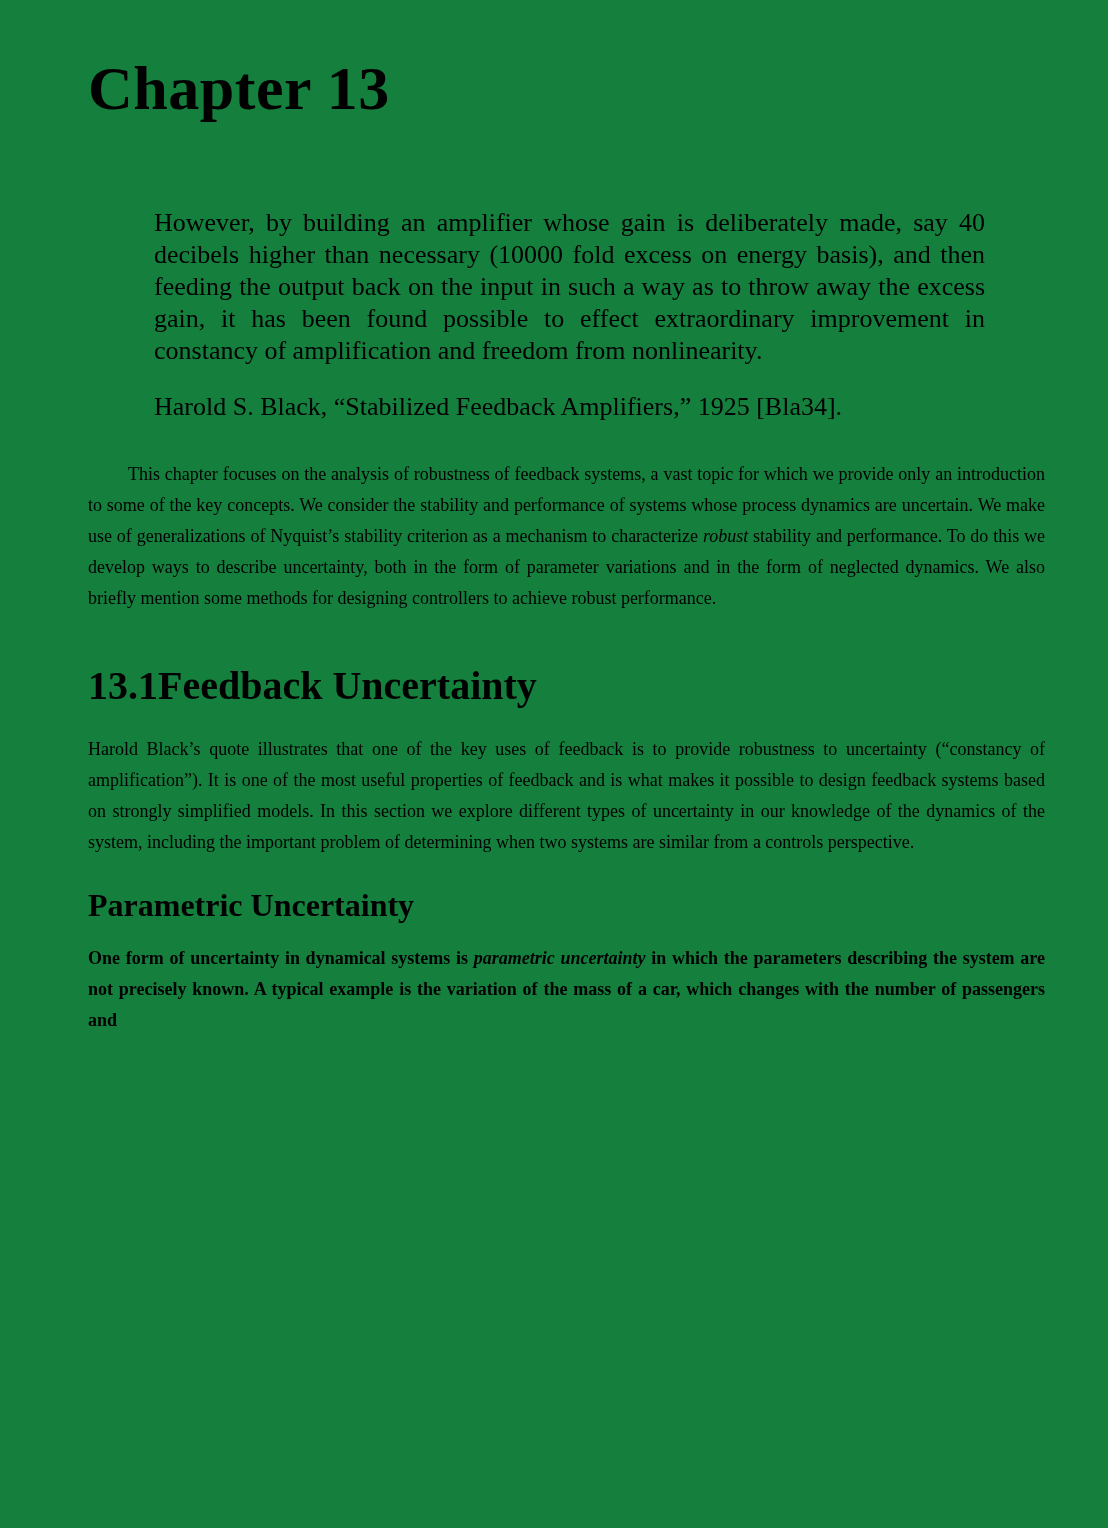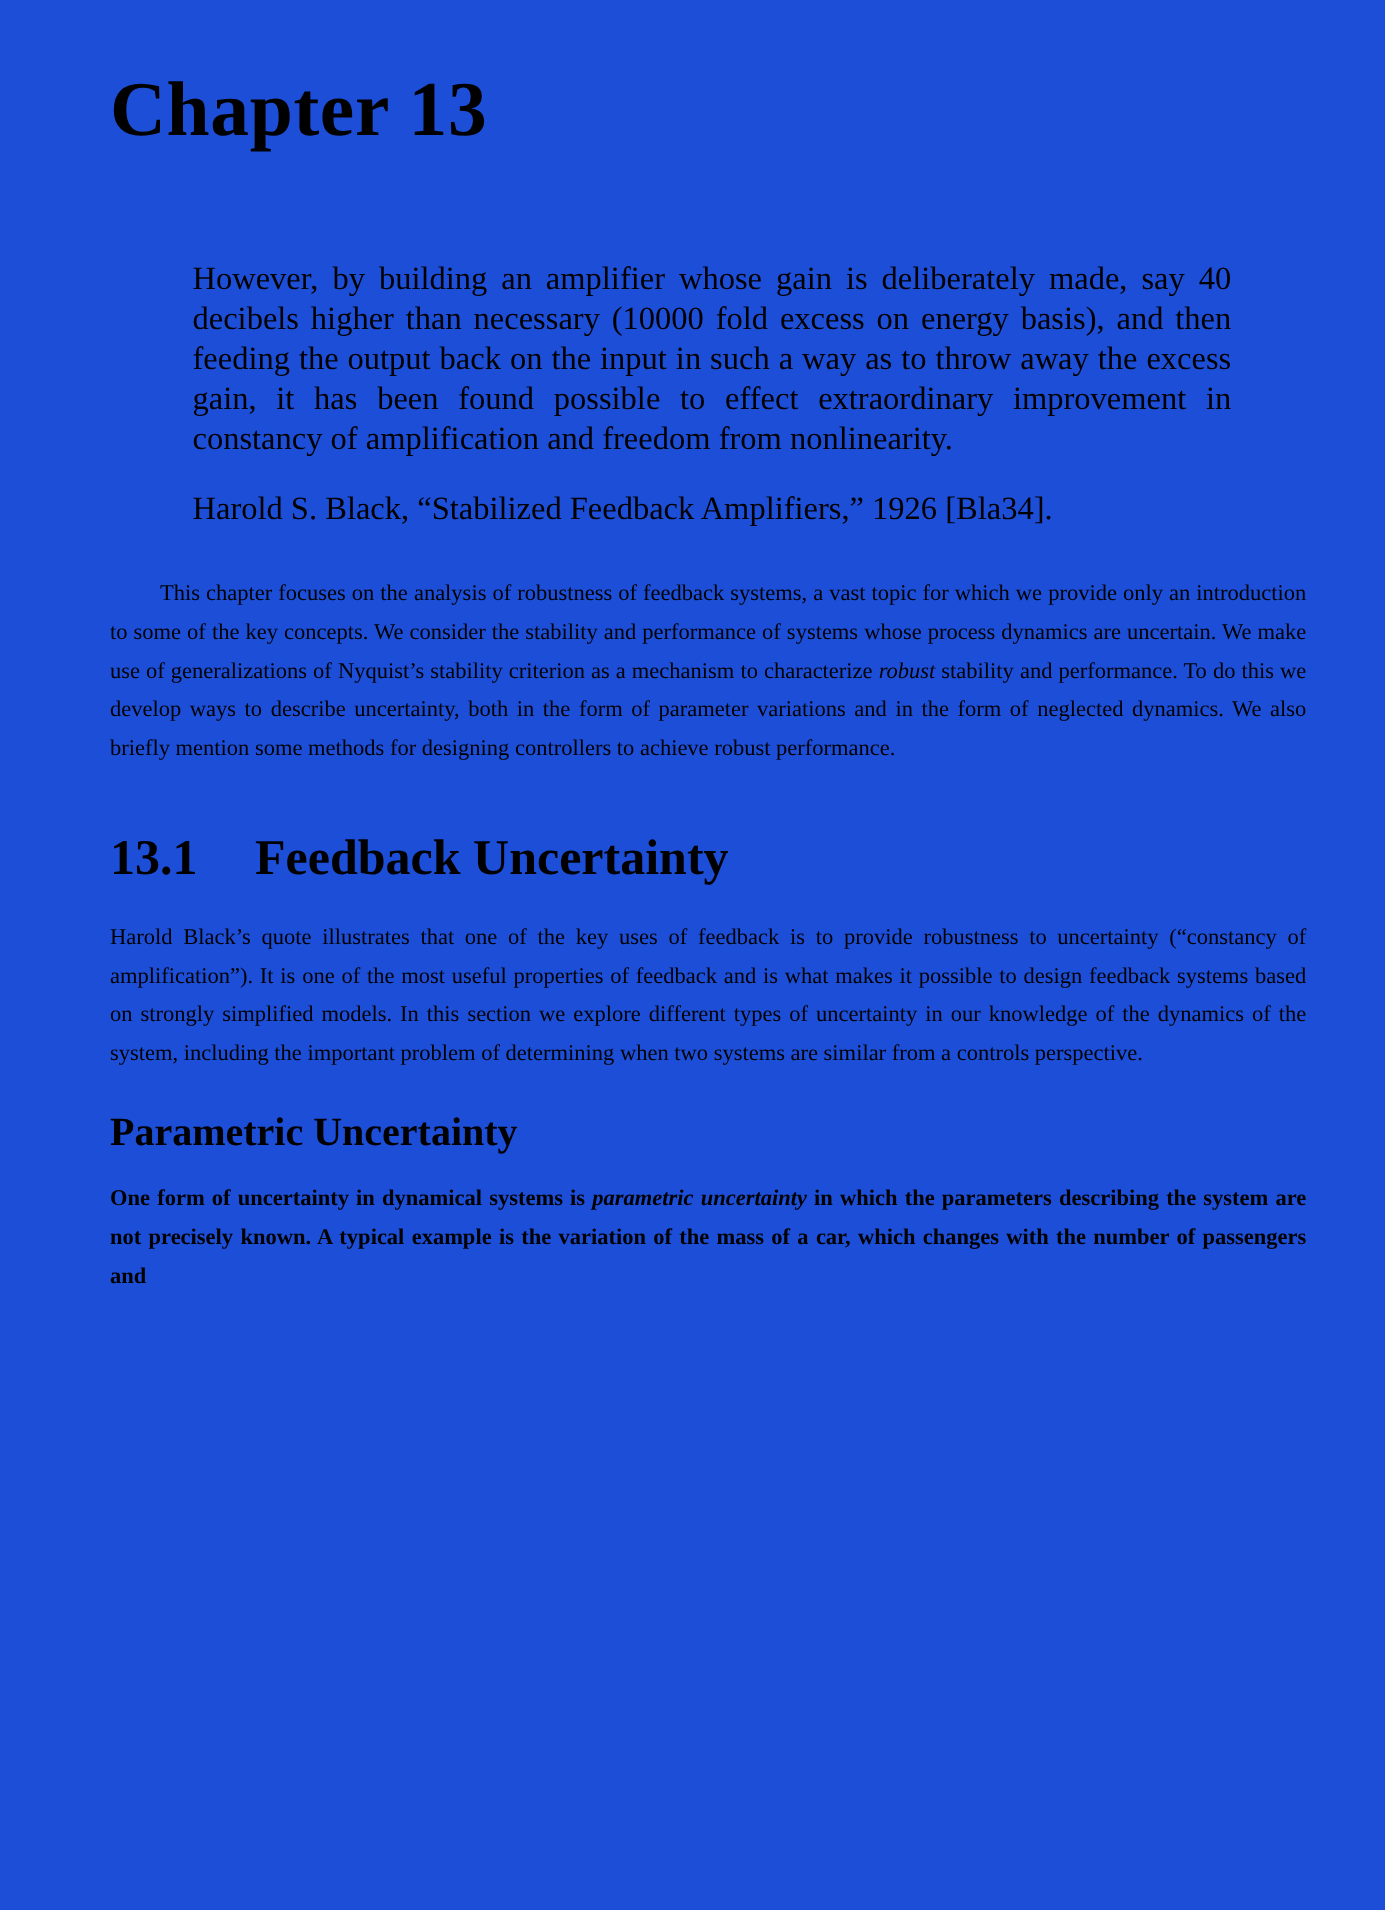--- a/index.html
+++ b/index.html
@@ -4,21 +4,21 @@
 <style>
   html, body {
     margin: 0;
     padding: 0;
     background: #ffffff;
   }
   .book-page {
     position: relative;
     width: 1108px;
     height: 1528px;
-    background: #1d4ed8;
+    background: #15803d;
     color: #000000;
     font-family: "Liberation Serif", "DejaVu Serif", serif;
     box-sizing: border-box;
     padding: 56px 63px 0 88px;
     overflow: hidden;
   }
   .chapter-number {
     font-size: 62px;
     font-weight: bold;
     line-height: 1.05;
@@ -56,21 +56,20 @@
     margin-top: 36px;
     text-indent: 40px;
   }
   .section-heading {
     margin: 50px 0 0 0;
     font-size: 40px;
     font-weight: bold;
     line-height: 1.1;
   }
   .section-heading .sec-num {
-    margin-right: 46px;
   }
   .section-par {
     margin-top: 26px;
     text-indent: 0;
   }
   .subsection-heading {
     margin: 30px 0 0 0;
     font-size: 32px;
     font-weight: bold;
     line-height: 1.1;
@@ -93,21 +92,21 @@
 </head>
 <body>
 
 <div class="book-page">
 
   <h1 class="chapter-number">Chapter 13</h1>
 
 
   <div class="epigraph">However, by building an amplifier whose gain is deliberately made, say 40 decibels higher than necessary (10000 fold excess on energy basis), and then feeding the output back on the input in such a way as to throw away the excess gain, it has been found possible to effect extraordinary improvement in constancy of amplification and freedom from nonlinearity.</div>
 
-  <div class="epigraph-attribution">Harold S. Black, “Stabilized Feedback Amplifiers,” 1926 [Bla34].</div>
+  <div class="epigraph-attribution">Harold S. Black, “Stabilized Feedback Amplifiers,” 1925 [Bla34].</div>
 
   <p class="body-par intro-par"><span>This chapter focuses on the analysis of robustness of feedback systems, a vast topic for which we provide only an introduction to some of the key concepts. We consider the stability and performance of systems whose process dynamics are uncertain. We make use of generalizations of Nyquist’s stability criterion as a mechanism to characterize </span><em>robust</em><span> stability and performance. To do this we develop ways to describe uncertainty, both in the form of parameter variations and in the form of neglected dynamics. We also briefly mention some methods for designing controllers to achieve robust performance.</span></p>
 
   <h2 class="section-heading">
     <span class="sec-num">13.1</span><span>Feedback Uncertainty</span>
   </h2>
 
   <p class="body-par section-par">Harold Black’s quote illustrates that one of the key uses of feedback is to provide robustness to uncertainty (“constancy of amplification”). It is one of the most useful properties of feedback and is what makes it possible to design feedback systems based on strongly simplified models. In this section we explore different types of uncertainty in our knowledge of the dynamics of the system, including the important problem of determining when two systems are similar from a controls perspective.</p>
 
   <h3 class="subsection-heading">Parametric Uncertainty</h3>

